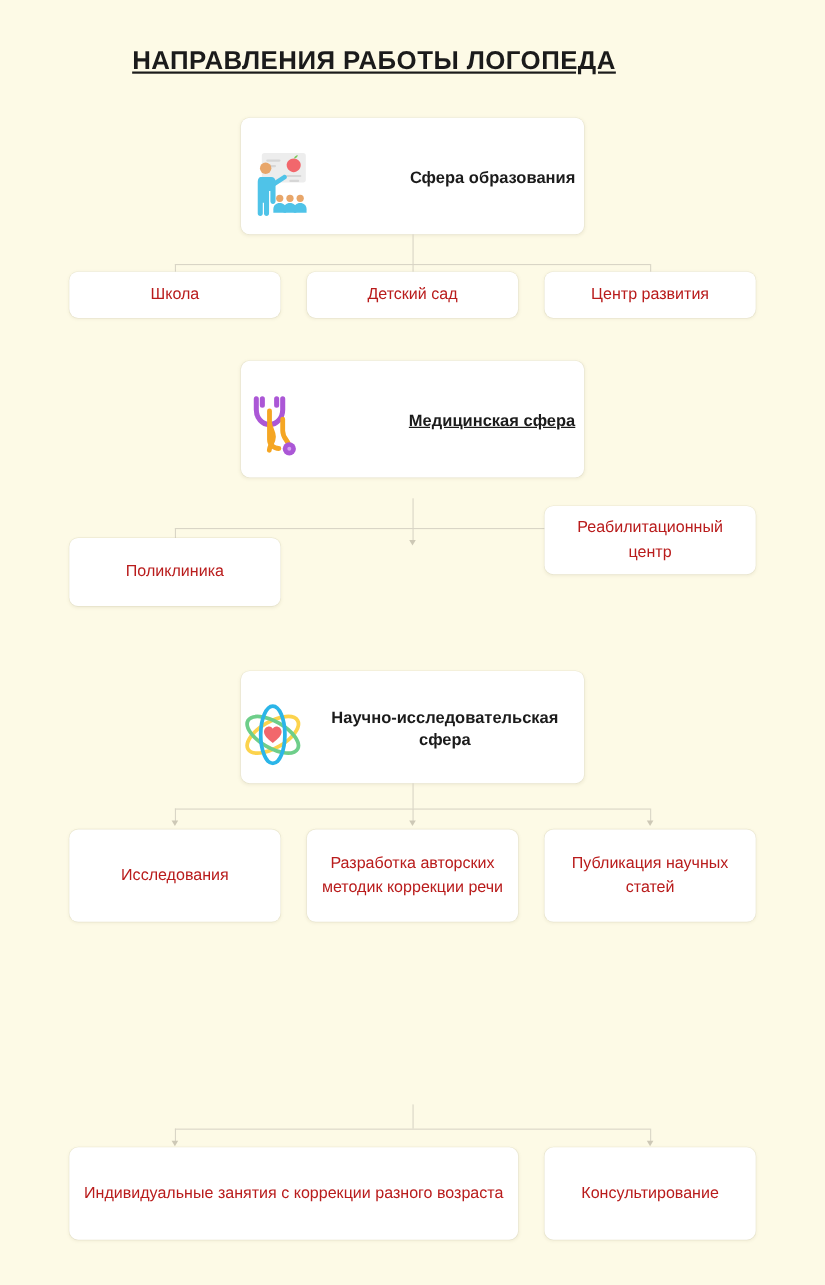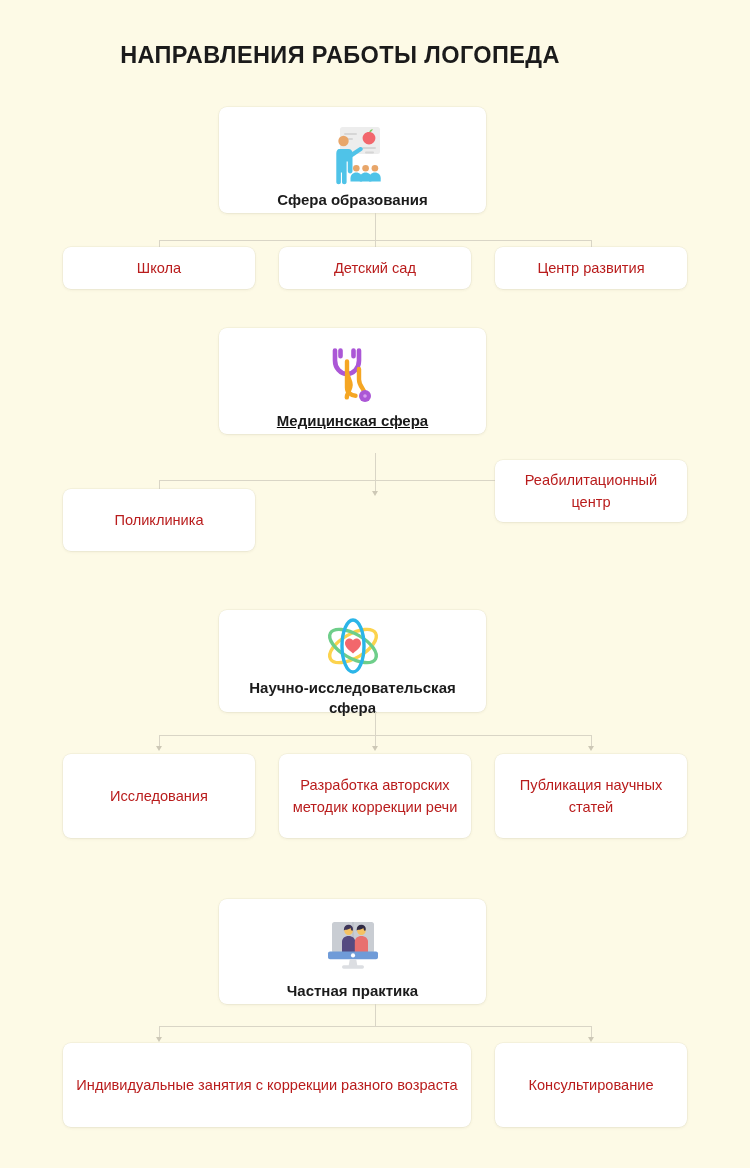--- a/index.html
+++ b/index.html
@@ -18,37 +18,38 @@
   
   .page-title {
     position: absolute;
     left: 0; top: 42px;
     width: 680px;
     text-align: center;
     font-size: 23.5px;
     font-weight: bold;
     letter-spacing: 0.4px;
     color: #1b1b1b;
+    text-decoration: underline;
   }
 
   
   .card, .leaf {
     position: absolute;
     background: #ffffff;
     border-radius: 8px;
     box-shadow: 0 1px 3px rgba(120,110,70,0.10), 0 0 0 0.5px rgba(210,205,180,0.30);
   }
 
   .card {
     left: 219px;
-    width: 267px;
+    width: 312px;
     display: flex;
-    flex-direction: column;
+    flex-direction: row;
     align-items: center;
-    justify-content: center;
+    justify-content: space-between;
   }
   .card .icon-wrap {
     margin-top: 13px;
     width: 64px; height: 62px;
     display: flex; align-items: center; justify-content: center;
   }
   .card .card-label {
     margin-top: 4px;
     font-size: 15px;
     font-weight: bold;
@@ -194,39 +195,20 @@
   <div class="leaf" style="left:63px;top:754px;width:192px;height:84px;">
     <span>Исследования</span>
   </div>
   <div class="leaf" style="left:495px;top:754px;width:192px;height:84px;">
     <span>Публикация научных статей</span>
   </div>
   <div class="leaf" style="left:279px;top:754px;width:192px;height:84px;">
     <span>Разработка авторских методик коррекции речи</span>
   </div>
 
-  <div class="card" style="top:899px;height:105px;">
-    <div class="icon-wrap">
-      <svg width="58" height="56" viewBox="0 0 58 56">
-        <rect x="8" y="4" width="42" height="31" rx="2.5" fill="#c9cdd3"></rect>
-        <rect x="28.3" y="4" width="1.4" height="31" fill="#b9bec6"></rect>
-        <path d="M20.3 12.2c0-2.6 1.9-4.5 4.3-4.5s4.3 1.9 4.3 4.5c0 2.7-1.9 4.8-4.3 4.8s-4.3-2.1-4.3-4.8z" fill="#f5c263"></path>
-        <path d="M19.9 11.4c0-2.9 2-4.6 4.7-4.6 2.6 0 4.4 1.6 4.4 4.2 0 .9-.3 1.6-.9 1.9-1.1-.8-1.5-2-1.5-3.2-1.1 1.4-3.4 2-5.2 2-.6 0-1.1.3-1.5.8V11.4z" fill="#3d3559"></path>
-        <path d="M24.6 18c3.8 0 6.6 2.2 6.6 5.9V35H18v-11.1C18 20.2 20.8 18 24.6 18z" fill="#554a80"></path>
-        <path d="M33.1 12.2c0-2.6 1.9-4.5 4.3-4.5s4.3 1.9 4.3 4.5c0 2.7-1.9 4.8-4.3 4.8s-4.3-2.1-4.3-4.8z" fill="#f5c263"></path>
-        <path d="M32.7 11.4c0-2.9 2-4.6 4.7-4.6 2.6 0 4.4 1.6 4.4 4.2 0 .9-.3 1.6-.9 1.9-1.1-.8-1.5-2-1.5-3.2-1.1 1.4-3.4 2-5.2 2-.6 0-1.1.3-1.5.8V11.4z" fill="#2f2a44"></path>
-        <path d="M37.4 18c3.8 0 6.6 2.2 6.6 5.9V35H30.8v-11.1C30.8 20.2 33.6 18 37.4 18z" fill="#e8706f"></path>
-        <path d="M6 33.5h46c1.1 0 2 .9 2 2v3.8c0 1.1-.9 2-2 2H6c-1.1 0-2-.9-2-2v-3.8c0-1.1.9-2 2-2z" fill="#6f9bd8"></path>
-        <circle cx="29" cy="37.4" r="2.1" fill="#ffffff"></circle>
-        <path d="M25.8 41.3h6.4l1.2 6.6h-8.8l1.2-6.6z" fill="#dcdee2"></path>
-        <rect x="18" y="47.3" width="22" height="3.4" rx="1.7" fill="#dcdee2"></rect>
-      </svg>
-    </div>
-    <div class="card-label">Частная практика</div>
-  </div>
 
   <div class="conn v" style="left:375px;top:1004px;height:22px;"></div>
   <div class="conn h" style="left:159px;top:1026px;width:432px;"></div>
   <div class="conn v" style="left:159px;top:1026px;height:12px;"></div>
   <div class="arrow" style="left:155.5px;top:1037px;"></div>
   <div class="conn v" style="left:591px;top:1026px;height:12px;"></div>
   <div class="arrow" style="left:587.5px;top:1037px;"></div>
 
   <div class="leaf" style="left:63px;top:1043px;width:408px;height:84px;">
     <span>Индивидуальные занятия с коррекции разного возраста</span>

